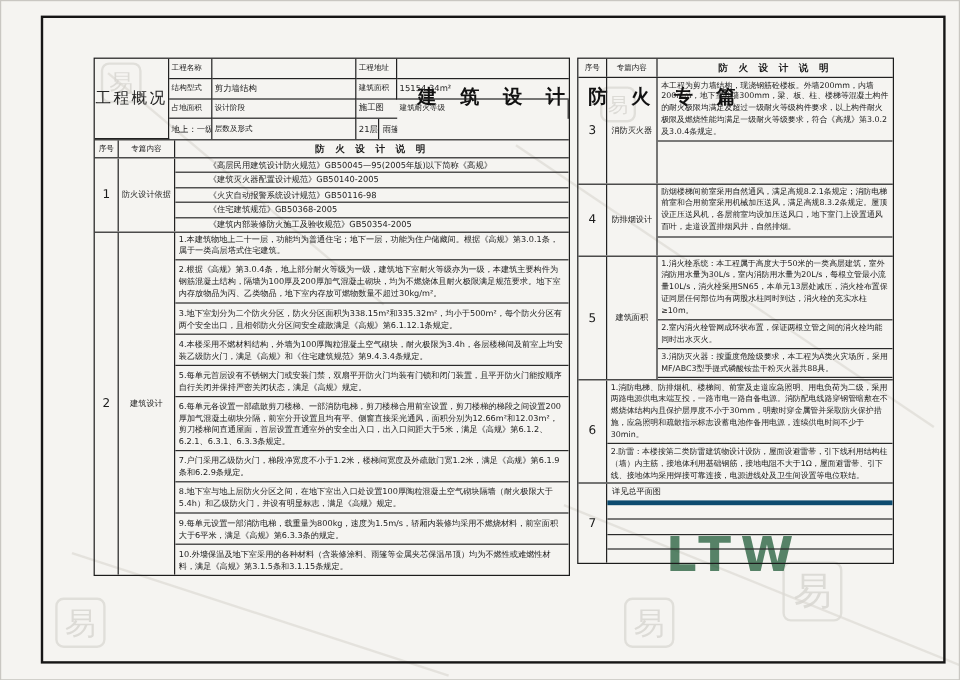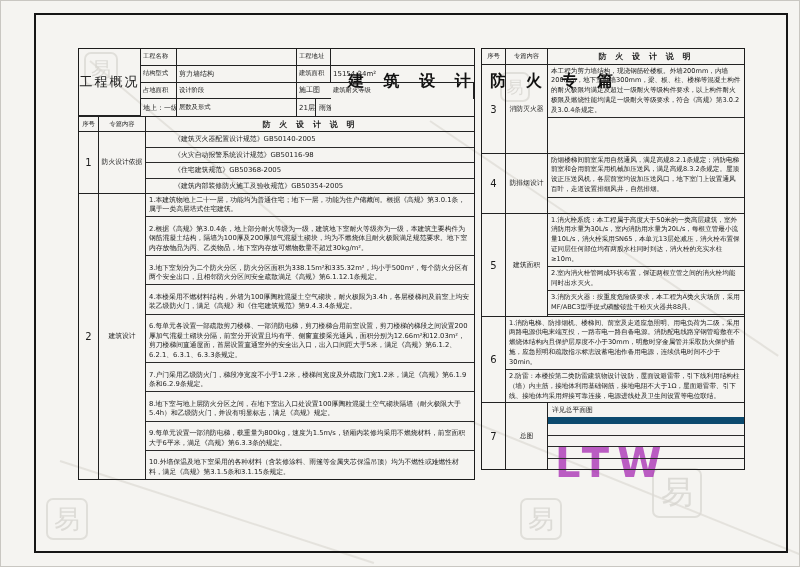--- a/index.html
+++ b/index.html
@@ -53,37 +53,37 @@
   .brow .content{flex:1;display:flex;flex-direction:column;overflow:hidden;box-sizing:border-box;justify-content:space-between;}
 
   .item{border-bottom:1px solid #2a2a2a;padding:1.5px 3px;font-size:6.8px;line-height:1.42;box-sizing:border-box;}
   .item:last-child{border-bottom:none;}
   .ref{display:flex;align-items:center;flex:1;padding:0 3px 0 28px;font-size:6.9px;white-space:nowrap;overflow:hidden;border-bottom:1px solid #2a2a2a;box-sizing:border-box;}
   .ref:last-child{border-bottom:none;}
   #right-tbl .item{font-size:6.6px;line-height:1.5;}
   .filler{flex:1;}
   .ruled{flex:1;border-bottom:1px solid #2a2a2a;}
   .ruled:last-child{border-bottom:none;}
-  .seenote{padding:2px 4px;font-size:6.8px;border-bottom:7px solid #0c4a6e;}
+  .seenote{padding:2px 4px;font-size:6.8px;border-bottom:4px solid #0c4a6e;}
 
   
   .h-r3{height:89px;flex:0 0 auto;}
   .h-r4{height:60px;flex:0 0 auto;}
   .h-r5{height:103px;flex:0 0 auto;}
   .h-r6{height:86px;flex:0 0 auto;}
   .h-r7{flex:1;}
   .h-l1{height:62px;flex:0 0 auto;}
   .h-l2{flex:1;}
 
   
   .wm{position:absolute;color:#d7d5d0;border:2.5px solid #dcdad5;border-radius:7px;
       display:flex;align-items:center;justify-content:center;opacity:.8;pointer-events:none;z-index:0;
       font-family:"DejaVu Sans",sans-serif;}
   .diag{position:absolute;height:2px;background:#e2e0da;opacity:.9;pointer-events:none;z-index:0;transform-origin:left center;}
-  .smudge{position:absolute;color:#a21caf;font-size:40px;letter-spacing:8px;opacity:.7;pointer-events:none;font-weight:bold;}
+  .smudge{position:absolute;color:#14532d;font-size:40px;letter-spacing:8px;opacity:.7;pointer-events:none;font-weight:bold;}
 </style>
 </head>
 <body>
 
 <div class="diag" style="left:60px;top:460px;width:330px;transform:rotate(18deg);"></div>
 <div class="diag" style="left:430px;top:120px;width:420px;transform:rotate(34deg);"></div>
 <div class="diag" style="left:470px;top:420px;width:360px;transform:rotate(22deg);"></div>
 <div class="diag" style="left:90px;top:60px;width:300px;transform:rotate(40deg);"></div>
 <span class="wm" style="left:84px;top:52px;width:30px;height:30px;font-size:20px;">易</span>
 <span class="wm" style="left:500px;top:72px;width:26px;height:26px;font-size:17px;">易</span>
@@ -128,35 +128,37 @@
   <div class="colhdr" style="border-top:1px solid #222;">
     <div class="no">序号</div>
     <div class="cat">专篇内容</div>
     <div class="desc">防 火 设 计 说 明</div>
   </div>
 
   <div class="brow h-l1">
     <div class="no">1</div>
     <div class="cat">防火设计依据</div>
     <div class="content">
+      <div class="ref">《高层民用建筑设计防火规范》GB50045—95(2005年版)以下简称《高规》</div>
       <div class="ref">《建筑灭火器配置设计规范》GB50140-2005</div>
       <div class="ref">《火灾自动报警系统设计规范》GB50116-98</div>
       <div class="ref">《住宅建筑规范》GB50368-2005</div>
       <div class="ref">《建筑内部装修防火施工及验收规范》GB50354-2005</div>
     </div>
   </div>
 
   <div class="brow h-l2">
     <div class="no">2</div>
     <div class="cat">建筑设计</div>
     <div class="content">
       <div class="item">1.本建筑物地上二十一层，功能均为普通住宅；地下一层，功能为住户储藏间。根据《高规》第3.0.1条，属于一类高层塔式住宅建筑。</div>
       <div class="item">2.根据《高规》第3.0.4条，地上部分耐火等级为一级，建筑地下室耐火等级亦为一级，本建筑主要构件为钢筋混凝土结构，隔墙为100厚及200厚加气混凝土砌块，均为不燃烧体且耐火极限满足规范要求。地下室内存放物品为丙、乙类物品，地下室内存放可燃物数量不超过30kg/m²。</div>
       <div class="item">3.地下室划分为二个防火分区，防火分区面积为338.15m²和335.32m²，均小于500m²，每个防火分区有两个安全出口，且相邻防火分区间安全疏散满足《高规》第6.1.12.1条规定。</div>
       <div class="item">4.本楼采用不燃材料结构，外墙为100厚陶粒混凝土空气砌块，耐火极限为3.4h，各层楼梯间及前室上均安装乙级防火门，满足《高规》和《住宅建筑规范》第9.4.3.4条规定。</div>
+      <div class="item">5.每单元首层设有不锈钢大门或安装门禁，双扇平开防火门均装有门锁和闭门装置，且平开防火门能按顺序自行关闭并保持严密关闭状态，满足《高规》规定。</div>
       <div class="item">6.每单元各设置一部疏散剪刀楼梯、一部消防电梯，剪刀楼梯合用前室设置，剪刀楼梯的梯段之间设置200厚加气混凝土砌块分隔，前室分开设置且均有平、侧窗直接采光通风，面积分别为12.66m²和12.03m²，剪刀楼梯间直通屋面，首层设置直通室外的安全出入口，出入口间距大于5米，满足《高规》第6.1.2、6.2.1、6.3.1、6.3.3条规定。</div>
       <div class="item">7.户门采用乙级防火门，梯段净宽度不小于1.2米，楼梯间宽度及外疏散门宽1.2米，满足《高规》第6.1.9条和6.2.9条规定。</div>
       <div class="item">8.地下室与地上层防火分区之间，在地下室出入口处设置100厚陶粒混凝土空气砌块隔墙（耐火极限大于5.4h）和乙级防火门，并设有明显标志，满足《高规》规定。</div>
       <div class="item">9.每单元设置一部消防电梯，载重量为800kg，速度为1.5m/s，轿厢内装修均采用不燃烧材料，前室面积大于6平米，满足《高规》第6.3.3条的规定。</div>
       <div class="item">10.外墙保温及地下室采用的各种材料（含装修涂料、雨篷等金属夹芯保温吊顶）均为不燃性或难燃性材料，满足《高规》第3.1.5条和3.1.15条规定。</div>
 
     </div>
   </div>
 </div>
 
@@ -200,21 +202,20 @@
   <div class="brow h-r6">
     <div class="no">6</div>
     <div class="content">
       <div class="item">1.消防电梯、防排烟机、楼梯间、前室及走道应急照明、用电负荷为二级，采用两路电源供电末端互投，一路市电一路自备电源。消防配电线路穿钢管暗敷在不燃烧体结构内且保护层厚度不小于30mm，明敷时穿金属管并采取防火保护措施，应急照明和疏散指示标志设蓄电池作备用电源，连续供电时间不少于30min。</div>
       <div class="item">2.防雷：本楼按第二类防雷建筑物设计设防，屋面设避雷带，引下线利用结构柱（墙）内主筋，接地体利用基础钢筋，接地电阻不大于1Ω，屋面避雷带、引下线、接地体均采用焊接可靠连接，电源进线处及卫生间设置等电位联结。</div>
     </div>
   </div>
 
   <div class="brow h-r7">
     <div class="no">7</div>
-    <div class="cat">总图</div>
     <div class="content">
       <div class="seenote">详见总平面图</div>
       <div class="ruled"></div>
       <div class="ruled"></div>
       <div class="ruled"></div>
       <div class="ruled"></div>
     </div>
   </div>
 </div>
 

